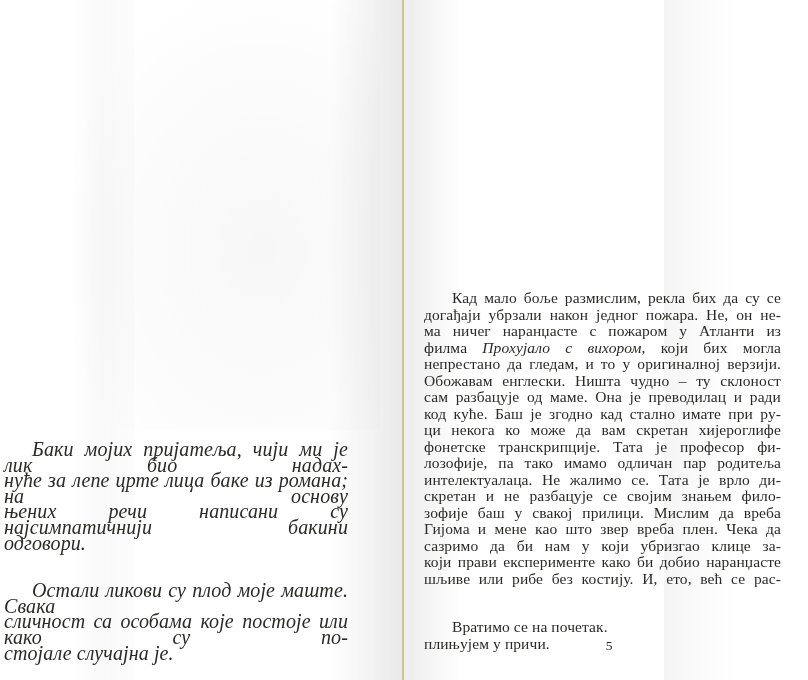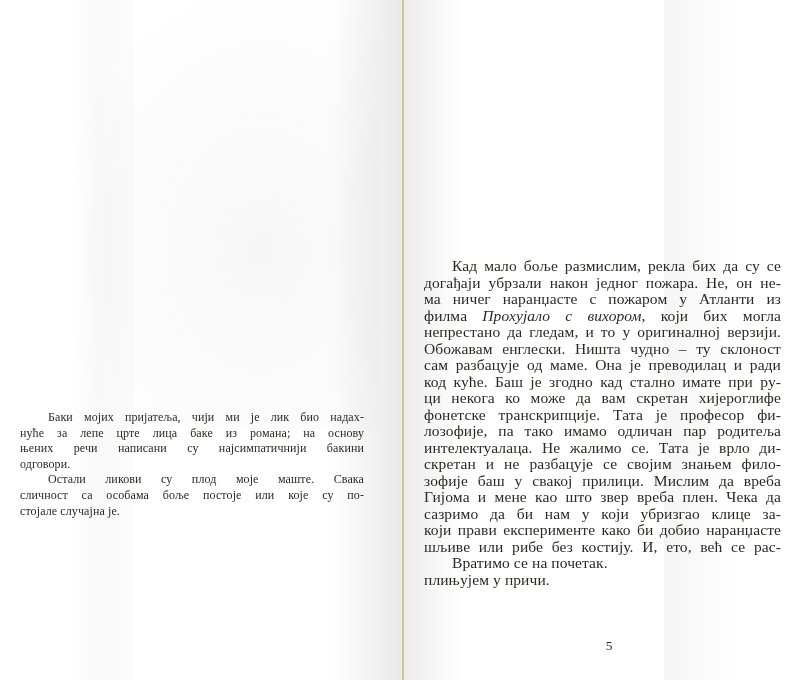--- a/index.html
+++ b/index.html
@@ -50,27 +50,28 @@
     background: linear-gradient(to right, rgba(0,0,0,0.040), rgba(0,0,0,0.014) 55%, rgba(0,0,0,0));
     pointer-events: none;
   }
   
   .text-block .line {
     text-align: justify;
     text-align-last: justify;
     white-space: normal;
   }
   .text-block .line.end { text-align-last: left; }
-  .text-block .line.indent { text-indent: 28px; }
+  .text-block .line.indent { text-indent: 28px; margin-top: 32px; }
 
   .left-text {
     position: absolute;
-    left: 20px; top: 410px; width: 344px;
-    font-size: 12px;
+    left: 4px; top: 410px; width: 344px;
+    font-size: 20px;
     line-height: 15.6px;
+    font-style: italic;
     letter-spacing: 0.1px;
   }
   .right-text {
     position: absolute;
     left: 424px; top: 258px; width: 357px;
     font-size: 15.5px;
     line-height: 16.5px;
     letter-spacing: 0.1px;
   }
   .page-number {
@@ -93,21 +94,21 @@
   <div class="spine-shade-right"></div>
 
   <div class="right-page-band"></div>
 
   <div class="left-text text-block">
       <div class="line indent"><span>Баки мојих пријатеља, чији ми је лик био надах-</span></div>
       <div class="line"><span>нуће за лепе црте лица баке из романа; на основу</span></div>
       <div class="line"><span>њених речи написани су најсимпатичнији бакини</span></div>
       <div class="line end"><span>одговори.</span></div>
       <div class="line indent"><span>Остали ликови су плод моје маште. Свака</span></div>
-      <div class="line"><span>сличност са особама боље постоје или које су по-</span></div>
+      <div class="line"><span>сличност са особама које постоје или како су по-</span></div>
       <div class="line end"><span>стојале случајна је.</span></div>
     </div>
 
   <div class="right-text text-block">
       <div class="line indent"><span>Кад мало боље размислим, рекла бих да су се</span></div>
       <div class="line"><span>догађаји убрзали након једног пожара. Не, он не-</span></div>
       <div class="line"><span>ма ничег наранџасте с пожаром у Атланти из</span></div>
       <div class="line"><span>филма </span><i>Прохујало с вихором</i><span>, који бих могла</span></div>
       <div class="line"><span>непрестано да гледам, и то у оригиналној верзији.</span></div>
       <div class="line"><span>Обожавам енглески. Ништа чудно – ту склоност</span></div>

